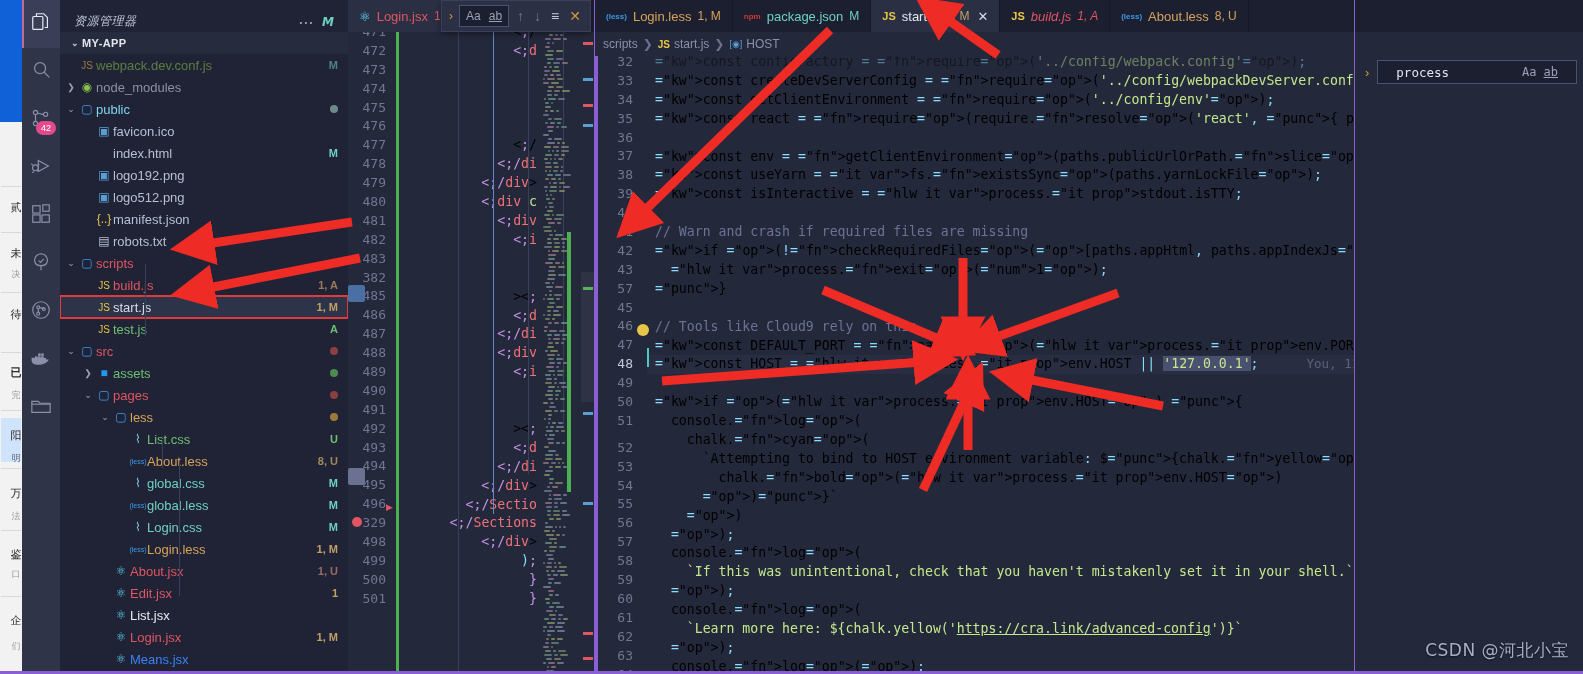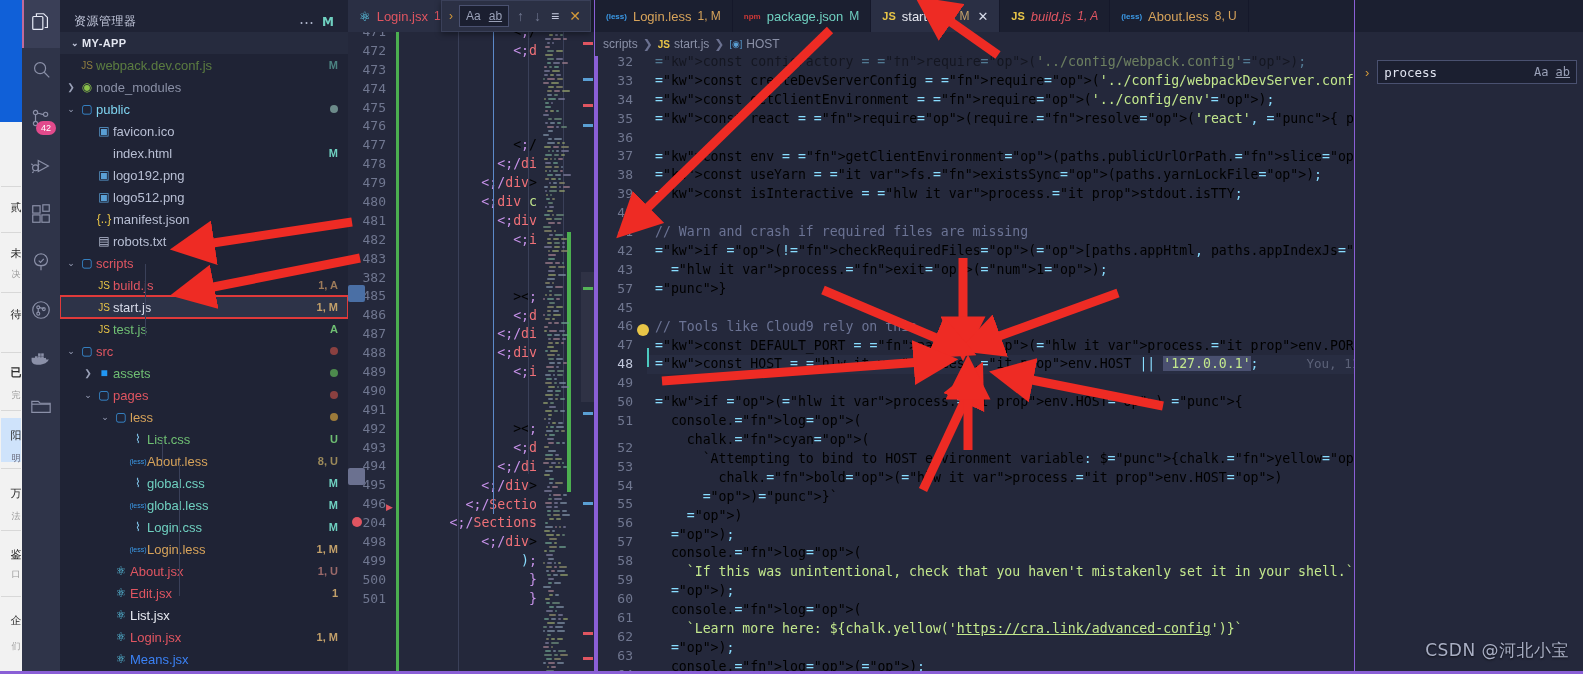--- a/index.html
+++ b/index.html
@@ -63,20 +63,21 @@
 
   
   .sidebar {
     position: absolute; left: 60px; top: 0; width: 288px; height: 674px;
     background: #1f2335; z-index: 2;
   }
   .sb-header {
     height: 32px; display: flex; align-items: center;
     padding: 11px 10px 0 14px; color: #c3c8dc; font-size: 12px;
     font-family: "DejaVu Sans", sans-serif;
+    font-style: italic;
   }
   .sb-header .title { flex: 1; letter-spacing: 0.5px; }
   .sb-header .dots { color: #aab0c6; font-size: 15px; padding: 0 8px 6px 0; }
   .sb-header .mflag { color: #6fd0c0; font-size: 12px; font-weight: bold; padding-right: 4px;}
   .sb-section {
     height: 22px; display: flex; align-items: center;
     padding-left: 8px; background: #262b3e;
     color: #e3e6f0; font-size: 11px; font-weight: bold; letter-spacing: .4px;
   }
   .tree { position: relative; height: 620px; overflow: hidden; }
@@ -174,21 +175,21 @@
 
   
   .rp-find {
     position: absolute; left: 10px; top: 58px; right: 6px; height: 28px;
     display: flex; align-items: center; gap: 8px;
     z-index: 8;
   }
   .rp-chev { color: #d49a3a; font-size: 13px; }
   .rp-box {
     flex: 1; background: #1b1f30; border: 1px solid #4a5170;
-    height: 24px; display: flex; align-items: center; padding: 0 6px;
+    height: 24px; display: flex; align-items: center; padding: 0 18px;
     color: #e0e4f0; font-size: 12.5px; justify-content: space-between;
     font-family: "DejaVu Sans Mono", monospace;
   }
   .rp-box .icons { display: flex; gap: 7px; color: #9aa1b8; font-size: 12px; }
   .mm-col { position: absolute; border-radius: 1px; }
   .or-mark { position: absolute; width: 10px; height: 3px; left: 2px; }
 
   
   .arrows { position: absolute; inset: 0; z-index: 20; pointer-events: none; }
 
@@ -585,21 +586,21 @@
           <div style="height: 18.9px; line-height: 18.9px;">487</div>
           <div style="height: 18.9px; line-height: 18.9px;">488</div>
           <div style="height: 18.9px; line-height: 18.9px;">489</div>
           <div style="height: 18.9px; line-height: 18.9px;">490</div>
           <div style="height: 18.9px; line-height: 18.9px;">491</div>
           <div style="height: 18.9px; line-height: 18.9px;">492</div>
           <div style="height: 18.9px; line-height: 18.9px;">493</div>
           <div style="height: 18.9px; line-height: 18.9px;">494</div>
           <div style="height: 18.9px; line-height: 18.9px;">495</div>
           <div style="height: 18.9px; line-height: 18.9px;">496</div>
-          <div style="height: 18.9px; line-height: 18.9px;">204</div>
+          <div style="height: 18.9px; line-height: 18.9px;">329</div>
           <div style="height: 18.9px; line-height: 18.9px;">498</div>
           <div style="height: 18.9px; line-height: 18.9px;">499</div>
           <div style="height: 18.9px; line-height: 18.9px;">500</div>
           <div style="height: 18.9px; line-height: 18.9px;">501</div>
         </div>
       <div id="g1-code" style="position:absolute;left:46px;top:0;right:0;">
           <div style="position: absolute; right: 58px; height: 18.9px; line-height: 18.9px; font-family: &quot;DejaVu Sans Mono&quot;, monospace; font-size: 13.2px; white-space: pre; text-align: left; top: -9px;">&lt;<span class="punc">;</span>/</div>
           <div style="position: absolute; right: 58px; height: 18.9px; line-height: 18.9px; font-family: &quot;DejaVu Sans Mono&quot;, monospace; font-size: 13.2px; white-space: pre; text-align: left; top: 9.9px;"><span class="punc">&lt;<span class="punc">;</span></span><span class="tag">d</span></div>
           <div style="position: absolute; right: 58px; height: 18.9px; line-height: 18.9px; font-family: &quot;DejaVu Sans Mono&quot;, monospace; font-size: 13.2px; white-space: pre; text-align: left; top: 28.8px;"></div>
           <div style="position: absolute; right: 58px; height: 18.9px; line-height: 18.9px; font-family: &quot;DejaVu Sans Mono&quot;, monospace; font-size: 13.2px; white-space: pre; text-align: left; top: 47.7px;"></div>

